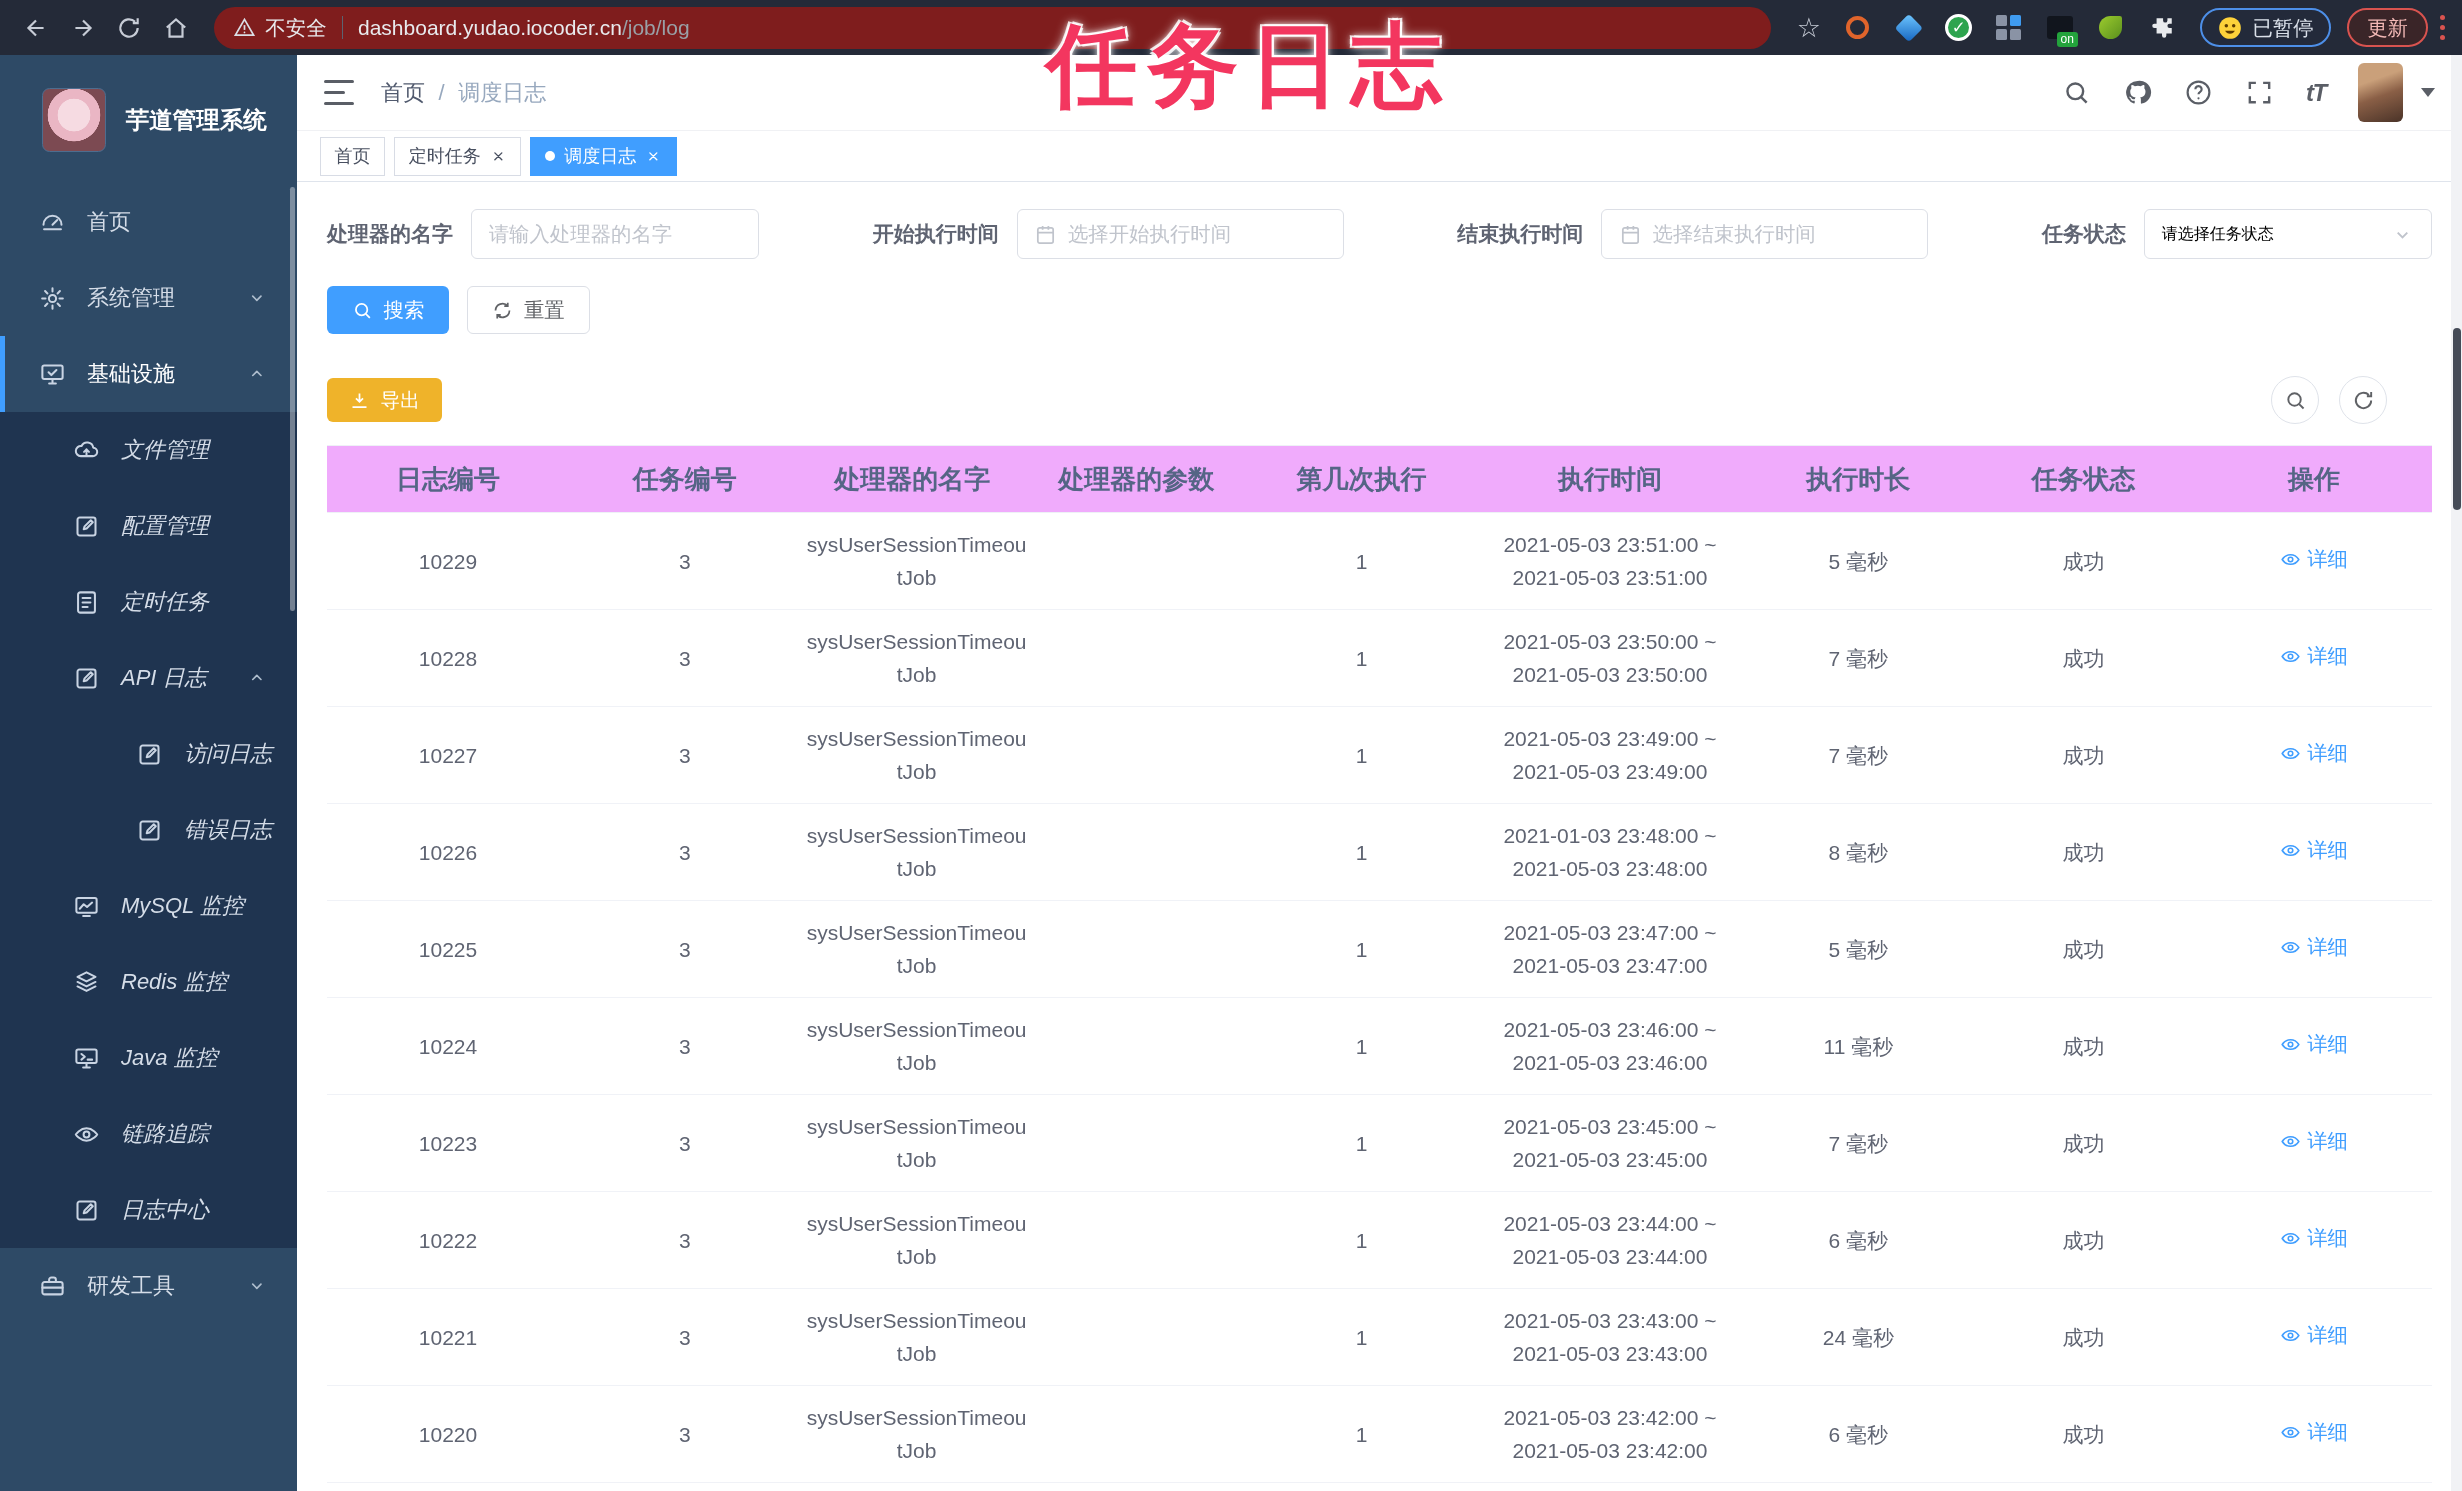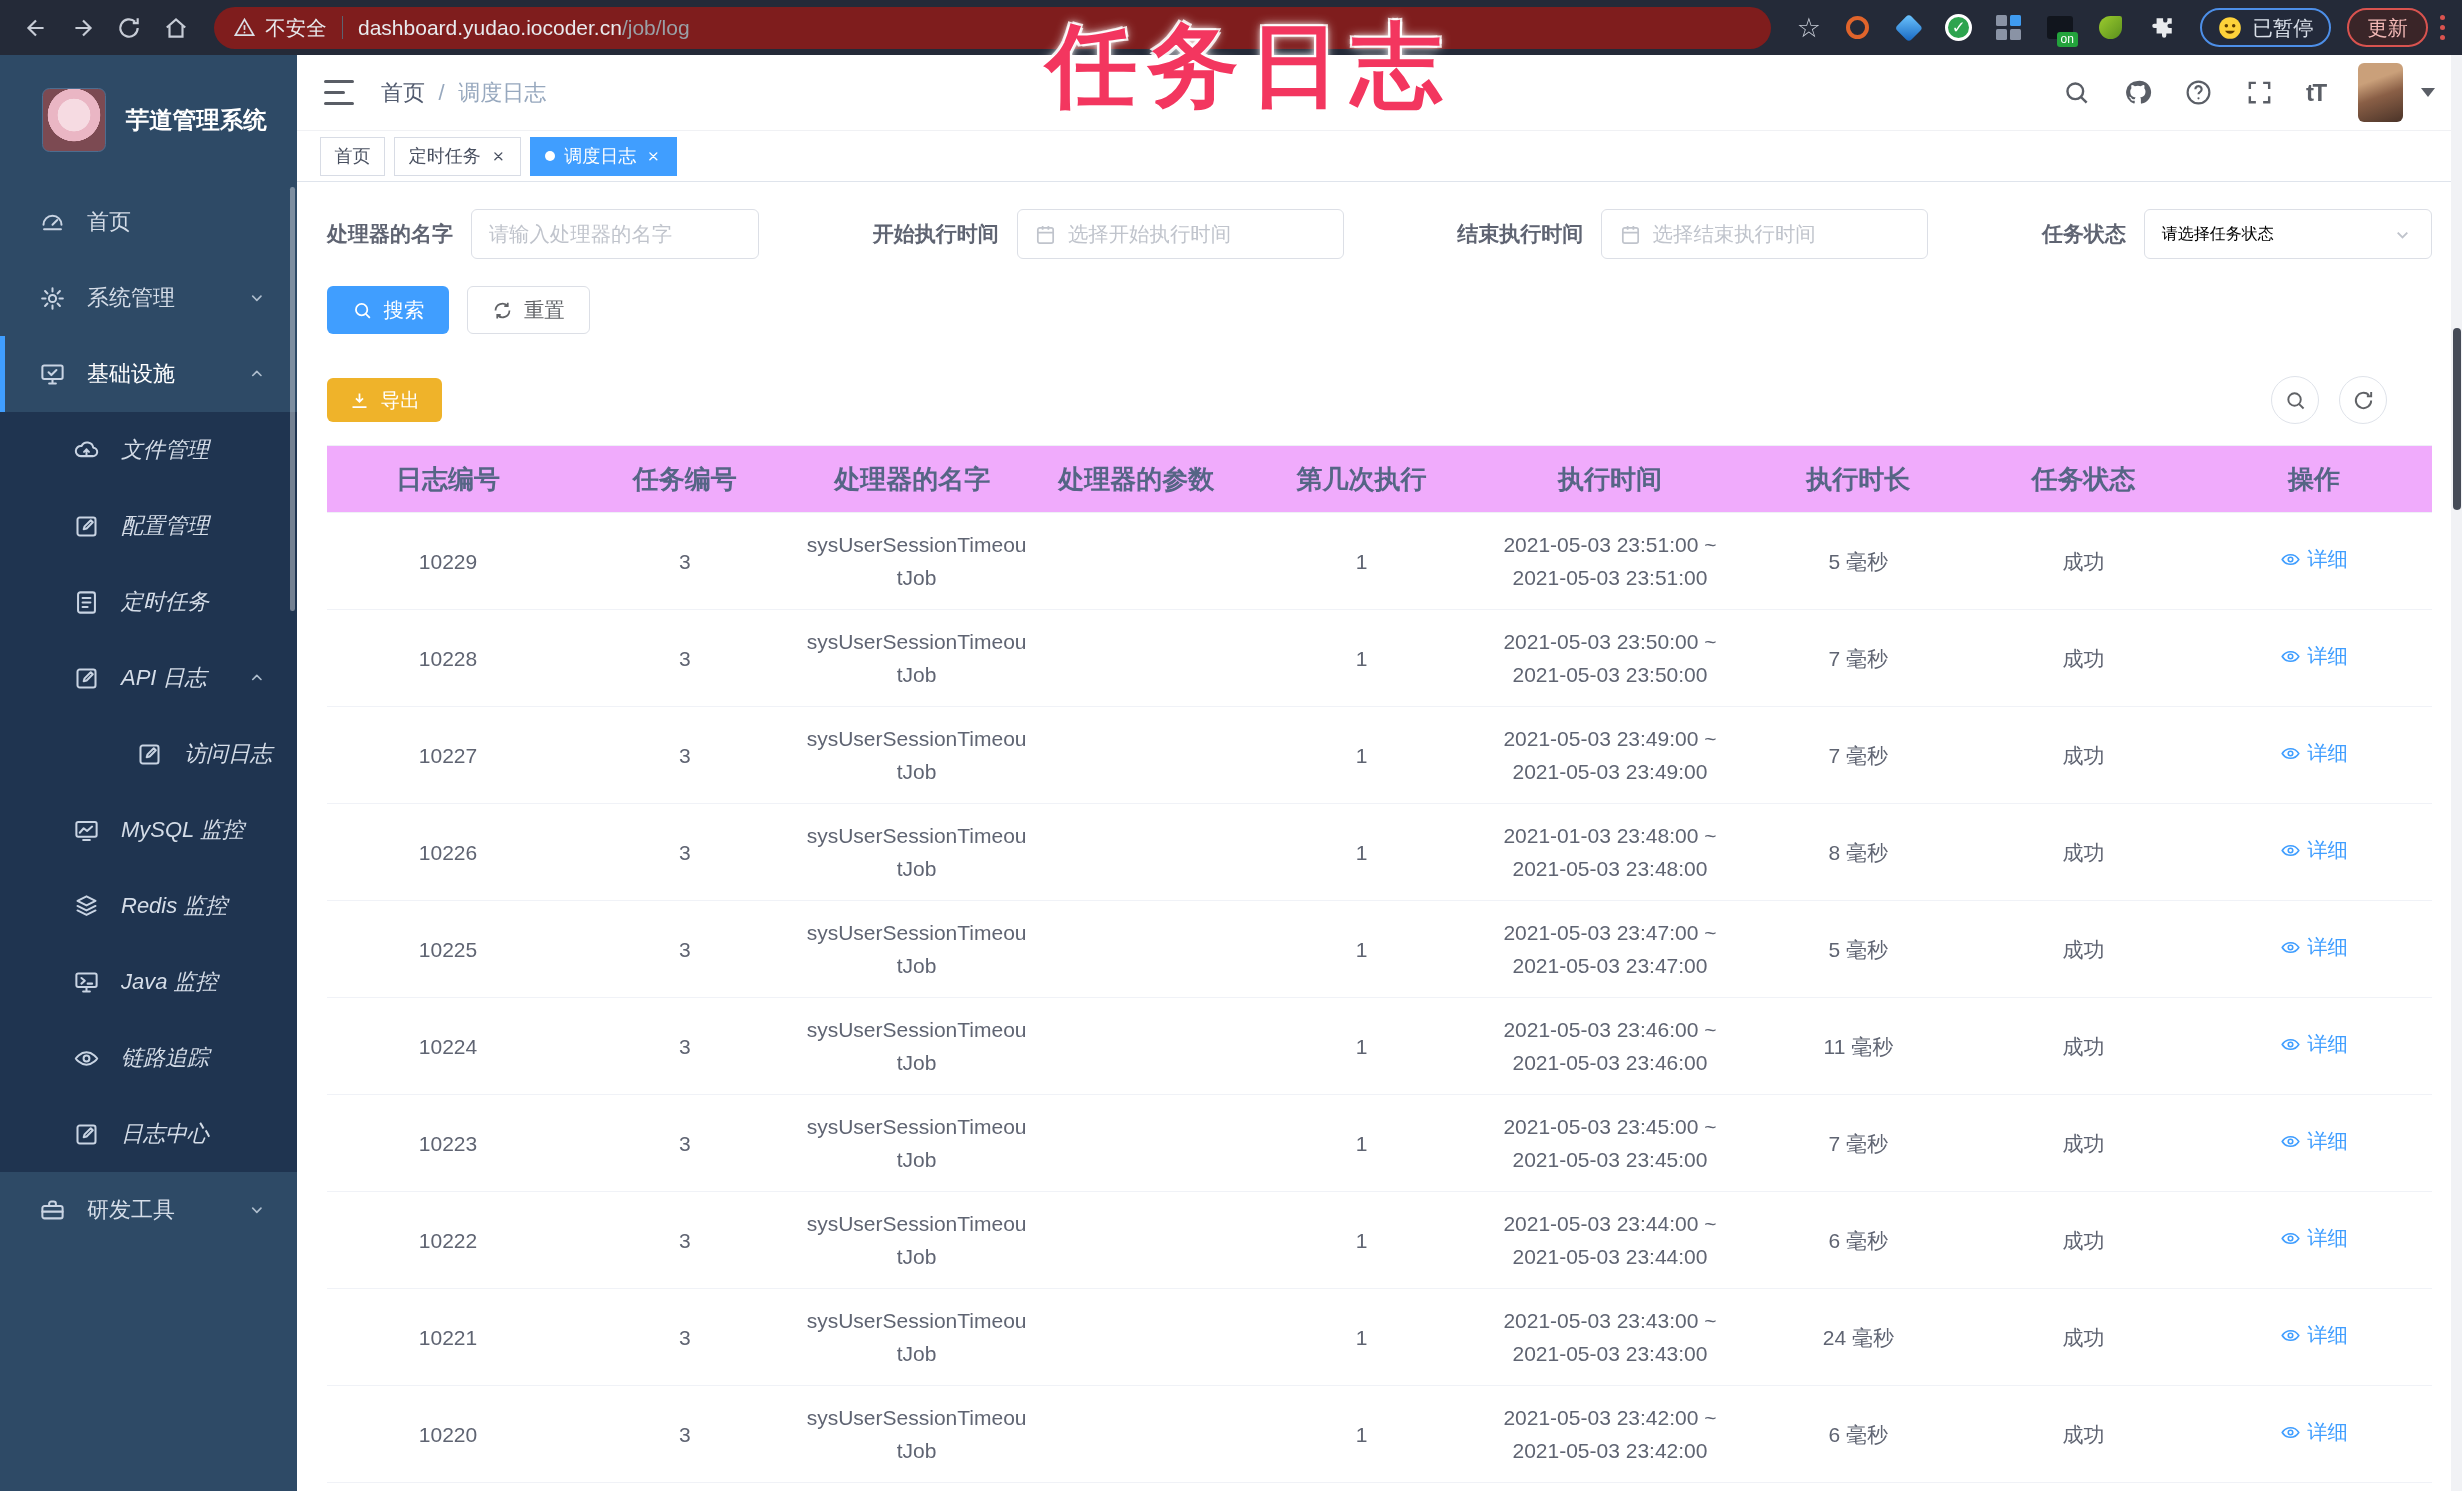--- a/index.html
+++ b/index.html
@@ -69,21 +69,21 @@
   
   .main { flex:1; display:flex; flex-direction:column; background:#fff; min-width:0; }
   .navbar { height:76px; display:flex; align-items:center; padding:0 27px;
     border-bottom:0.8px solid #f0f1f4; }
   .hamburger { width:30px; height:26px; display:flex; flex-direction:column; justify-content:space-between; margin-right:27px; }
   .hamburger i { height:3.8px; background:#5a5e66; border-radius:1.5px; }
   .hamburger i:nth-child(1){ width:30px; } .hamburger i:nth-child(2){ width:21px; } .hamburger i:nth-child(3){ width:30px; }
   .crumb { font-size:22px; color:#515a6e; display:flex; align-items:center; gap:13.6px; }
   .crumb .sep { color:#97a8be; }
   .crumb .cur { color:#97a8be; }
-  .nav-right { margin-left:auto; display:flex; align-items:center; gap:32px; }
+  .nav-right { margin-left:auto; display:flex; align-items:center; gap:32px;font-style:italic; }
   .nav-ic { width:29px; height:29px; color:#5a5e66; display:flex; align-items:center; justify-content:center; }
   .nav-ic svg { width:100%; height:100%; }
   .font-ic { font-size:24px; color:#5a5e66; font-weight:bold; letter-spacing:-1.5px; }
   .avatar { width:45px; height:59px; border-radius:6px;
     background:linear-gradient(160deg,#caa07a 0 30%,#8a5f46 55%,#4a3328); }
   .caret { width:0; height:0; border-left:7.6px solid transparent; border-right:7.6px solid transparent;
     border-top:9px solid #5a5e66; margin-left:-13.6px; }
 
   .tabbar { height:51px; border-bottom:1.5px solid #dfe4ec; display:flex; align-items:center; padding-left:23px; gap:9px; }
   .tab { height:39px; display:inline-flex; align-items:center; gap:9px; padding:0 13.6px;
@@ -293,20 +293,27 @@
           <span class="chev up"><svg viewBox="0 0 24 24" fill="none" stroke="currentColor" stroke-width="2" stroke-linecap="round" stroke-linejoin="round">
               <path d="m7 10 5 5 5-5"></path>
             </svg></span>
         </div>
         <div class="menu-item lvl2 sub">
           <span class="mi-icon"><svg viewBox="0 0 24 24" fill="none" stroke="currentColor" stroke-width="1.8" stroke-linecap="round" stroke-linejoin="round">
               <rect x="4" y="4" width="16" height="16" rx="2"></rect>
               <path d="m9.5 14.5.8-2.6 5.5-5.5 1.8 1.8-5.5 5.5-2.6.8z"></path>
             </svg></span>
           <span>访问日志</span>
+        </div>
+        <div class="menu-item lvl2 sub">
+          <span class="mi-icon"><svg viewBox="0 0 24 24" fill="none" stroke="currentColor" stroke-width="1.8" stroke-linecap="round" stroke-linejoin="round">
+              <rect x="4" y="4" width="16" height="16" rx="2"></rect>
+              <path d="m9.5 14.5.8-2.6 5.5-5.5 1.8 1.8-5.5 5.5-2.6.8z"></path>
+            </svg></span>
+          <span>错误日志</span>
         </div>
         <div class="menu-item lvl1 sub">
           <span class="mi-icon"><svg viewBox="0 0 24 24" fill="none" stroke="currentColor" stroke-width="1.8" stroke-linecap="round" stroke-linejoin="round">
               <rect x="3" y="4.5" width="18" height="13" rx="1.5"></rect>
               <path d="m6 14 3.5-4 3 2.5L17 8.5"></path>
               <path d="M9 20.5h6"></path>
             </svg></span>
           <span>MySQL 监控</span>
         </div>
         <div class="menu-item lvl1 sub">

